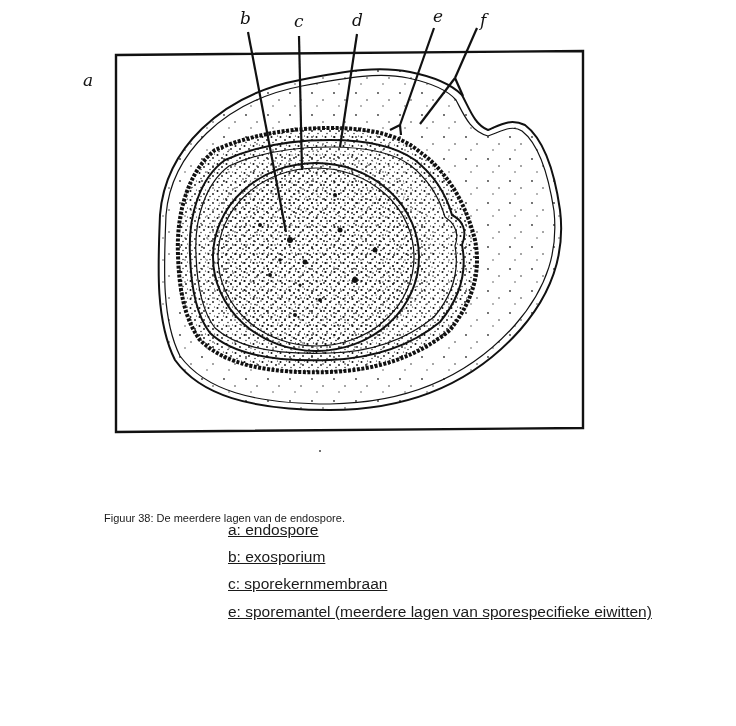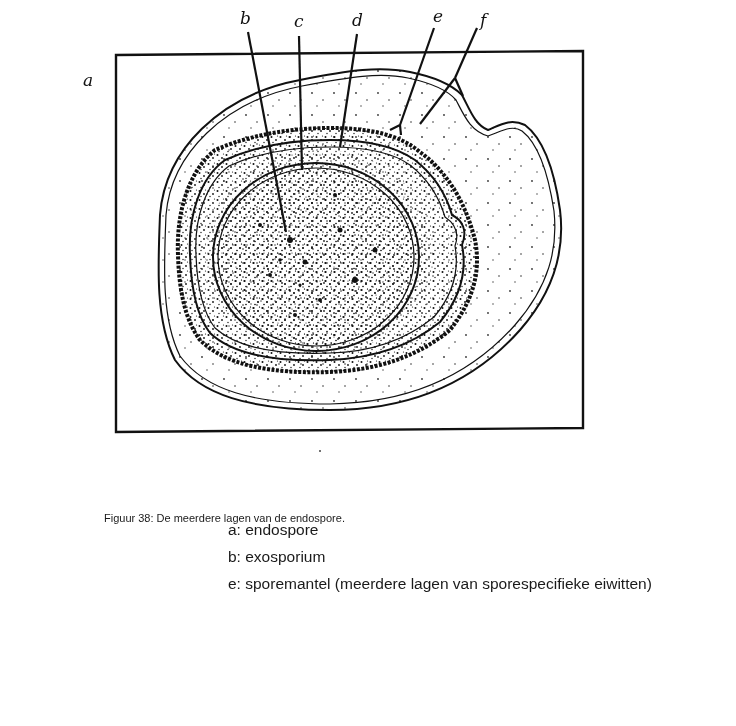--- a/index.html
+++ b/index.html
@@ -1,21 +1,21 @@
 <!DOCTYPE html>
 <html><head>
 <meta charset="utf-8">
 <style>
   html, body { margin: 0; padding: 0; background: #ffffff; }
   body { width: 736px; height: 726px; position: relative; overflow: hidden;
          font-family: "Liberation Sans", "DejaVu Sans", sans-serif; color: #1a1a1a; }
   #figure { position: absolute; left: 0; top: 0; width: 736px; height: 470px; }
   .hand { font-family: "DejaVu Serif", serif; font-style: italic; font-size: 17px; fill: #111; }
   .caption { position: absolute; left: 104px; top: 491px; font-size: 11px; line-height: 20px; margin-top: 17px; }
-  .legend { position: absolute; left: 228px; top: 520px; margin: 0; padding: 0; list-style: none; font-size: 15.5px; }
+  .legend { position: absolute; left: 228px; top: 520px; margin: 0; padding: 0; list-style: none; font-size: 15.5px; text-decoration: underline; }
   .legend li { height: 27.2px; line-height: 20px; white-space: nowrap; }
 </style>
 </head>
 <body>
 
 <svg id="figure" viewBox="0 0 736 470" xmlns="http://www.w3.org/2000/svg">
   <defs>
     <pattern id="stipple" width="14" height="14" patternUnits="userSpaceOnUse">
       <circle cx="2" cy="3" r="0.9" fill="#222"></circle>
       <circle cx="9" cy="7" r="0.7" fill="#222"></circle>
@@ -98,14 +98,15 @@
   <text x="480" y="26" class="hand">f</text>
 
   <circle cx="320" cy="451" r="1" fill="#444"></circle>
 </svg>
 
 <div class="caption">Figuur 38: De meerdere lagen van de endospore.</div>
 
 <ul class="legend">
   <li>a: endospore</li>
   <li>b: exosporium</li>
+  <li>c: sporekernmembraan</li>
   <li>e: sporemantel (meerdere lagen van sporespecifieke eiwitten)</li>
 </ul>
 
 </body></html>

